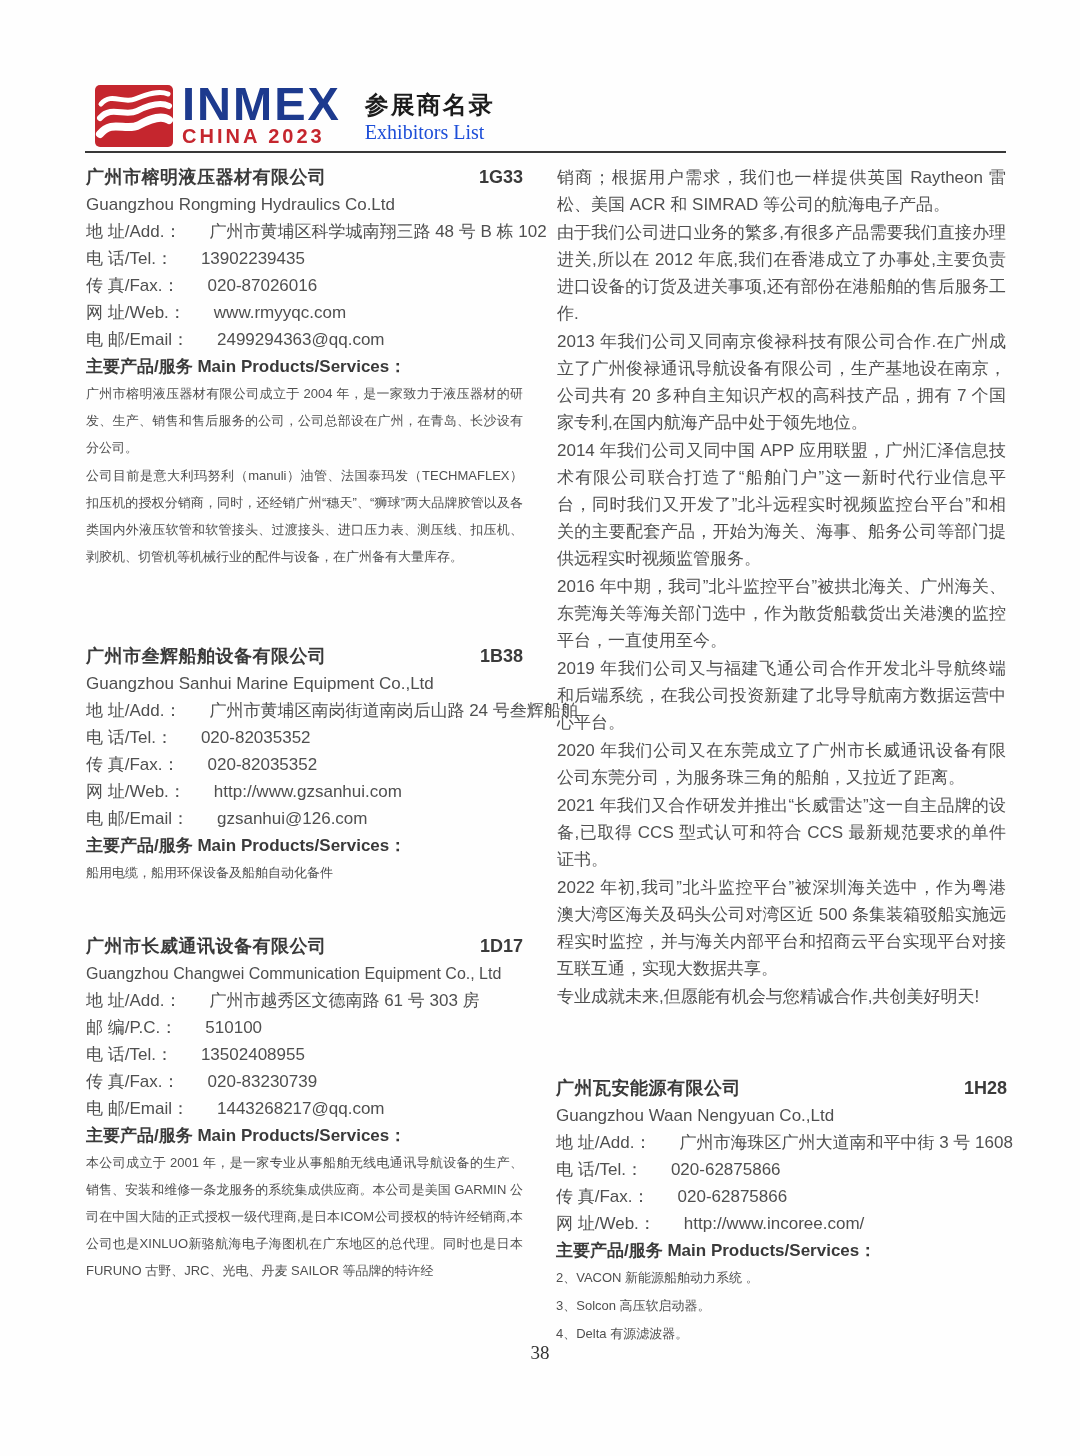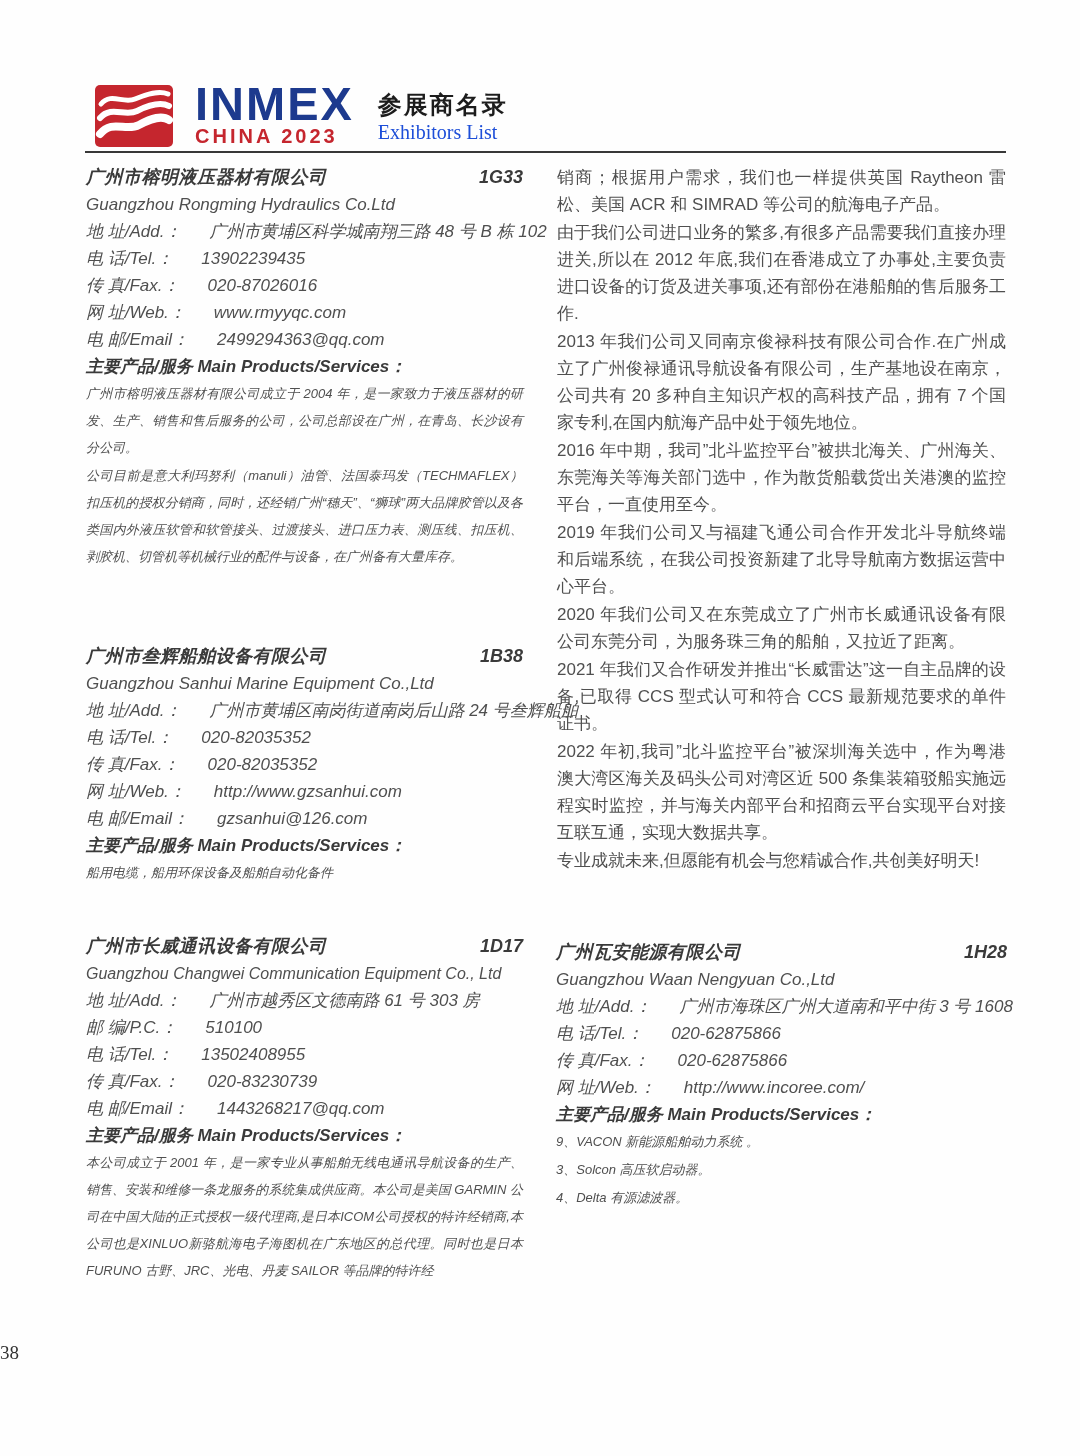--- a/index.html
+++ b/index.html
@@ -13,60 +13,60 @@
     width:1080px;height:1456px;
     font-family:"Liberation Sans","DejaVu Sans",sans-serif;
     color:var(--text);
     position:relative;
   }
   .page{position:relative;width:1080px;height:1456px;background:#fefefe;overflow:hidden;}
 
   
   .hdr{position:absolute;left:95px;top:84px;display:flex;align-items:flex-end;gap:24px;}
   .logo{display:flex;align-items:flex-end;gap:9px;}
-  .logo-text{display:flex;flex-direction:column;justify-content:flex-end;margin-left:13px;}
+  .logo-text{display:flex;flex-direction:column;justify-content:flex-end;}
   .logo-brand{
     font-size:47px;font-weight:bold;color:var(--blue);
     letter-spacing:2px;line-height:40px;
   }
   .logo-sub{
     font-size:20px;font-weight:bold;color:var(--red);
     letter-spacing:3px;line-height:22px;margin-top:1px;
   }
   .hdr-titles{padding-bottom:2px;}
   .title-cn{font-size:24px;font-weight:bold;color:#1c1c1c;line-height:28px;letter-spacing:2px;}
   .title-en{font-family:"Liberation Serif","DejaVu Serif",serif;font-size:20px;color:#1d4ed8;line-height:26px;}
 
   .rule{position:absolute;left:85px;top:151px;width:921px;height:2px;background:#383838;}
 
   
   .col{position:absolute;top:163px;}
   .col-left{left:86px;width:437px;}
   .col-right{left:556px;width:451px;}
 
-  .company{margin:0;font-style:italic;}
+  .company{margin:0;}
   .company.gap-lg{margin-top:72px;}
   .company.gap-md{margin-top:46px;}
   .company.gap-rt{margin-top:64px;}
 
   .name-row{display:flex;justify-content:space-between;align-items:baseline;}
   .name-cn{font-size:18px;font-weight:bold;color:var(--heading);margin:0;line-height:28px;letter-spacing:.5px;}
   .booth{font-size:18px;font-weight:bold;color:var(--heading);text-align:right;}
   .name-en{font-size:17px;line-height:27px;color:var(--text);white-space:nowrap;}
   .details{margin:0;}
   .detail-row{display:flex;gap:28px;font-size:17px;line-height:27px;}
   .d-label{white-space:nowrap;}
   .d-value{white-space:nowrap;}
   .sec{font-size:17px;font-weight:bold;color:var(--heading);margin:0;line-height:27px;}
   .paras p{margin:0;font-size:13px;line-height:27px;text-align:justify;}
   .paras p + p{margin-top:1px;}
   .continuation p{margin:1px;font-size:17px;line-height:27px;text-align:justify;}
 
   .page-num{
-    position:absolute;left:0;top:1342px;width:1080px;
+    position:absolute;left:0;top:1342px;width:1080px;text-align:center;
     font-family:"Liberation Serif","DejaVu Serif",serif;font-size:19px;color:#333;
   }
 </style>
 </head>
 <body>
 
 <div class="page">
 
   <header class="hdr">
     <div class="logo">
@@ -195,20 +195,21 @@
     </article>
 
   </section>
 
   <section class="col col-right">
 
     <div class="continuation">
         <p>销商；根据用户需求，我们也一样提供英国 Raytheon 雷松、美国 ACR 和 SIMRAD 等公司的航海电子产品。</p>
         <p>由于我们公司进口业务的繁多,有很多产品需要我们直接办理进关,所以在 2012 年底,我们在香港成立了办事处,主要负责进口设备的订货及进关事项,还有部份在港船舶的售后服务工作.</p>
         <p>2013 年我们公司又同南京俊禄科技有限公司合作.在广州成立了广州俊禄通讯导航设备有限公司，生产基地设在南京，公司共有 20 多种自主知识产权的高科技产品，拥有 7 个国家专利,在国内航海产品中处于领先地位。</p>
+        <p>2014 年我们公司又同中国 APP 应用联盟，广州汇泽信息技术有限公司联合打造了“船舶门户”这一新时代行业信息平台，同时我们又开发了”北斗远程实时视频监控台平台”和相关的主要配套产品，开始为海关、海事、船务公司等部门提供远程实时视频监管服务。</p>
         <p>2016 年中期，我司”北斗监控平台”被拱北海关、广州海关、东莞海关等海关部门选中，作为散货船载货出关港澳的监控平台，一直使用至今。</p>
         <p>2019 年我们公司又与福建飞通公司合作开发北斗导航终端和后端系统，在我公司投资新建了北导导航南方数据运营中心平台。</p>
         <p>2020 年我们公司又在东莞成立了广州市长威通讯设备有限公司东莞分司，为服务珠三角的船舶，又拉近了距离。</p>
         <p>2021 年我们又合作研发并推出“长威雷达”这一自主品牌的设备,已取得 CCS 型式认可和符合 CCS 最新规范要求的单件证书。</p>
         <p>2022 年初,我司”北斗监控平台”被深圳海关选中，作为粤港澳大湾区海关及码头公司对湾区近 500 条集装箱驳船实施远程实时监控，并与海关内部平台和招商云平台实现平台对接互联互通，实现大数据共享。</p>
         <p>专业成就未来,但愿能有机会与您精诚合作,共创美好明天!</p>
       </div>
 
     <article class="company gap-rt">
       <div class="name-row">
@@ -229,21 +230,21 @@
             <span class="d-label">传 真/Fax.：</span>
             <span class="d-value">020-62875866</span>
           </div>
           <div class="detail-row">
             <span class="d-label">网 址/Web.：</span>
             <span class="d-value">http://www.incoree.com/</span>
           </div>
         </div>
       <h3 class="sec">主要产品/服务 Main Products/Services：</h3>
       <div class="paras">
-          <p>9、VACON 新能源船舶动力系统 。</p>
+          <p>2、VACON 新能源船舶动力系统 。</p>
           <p>3、Solcon 高压软启动器。</p>
           <p>4、Delta 有源滤波器。</p>
         </div>
     </article>
 
   </section>
 
   <footer>
     <div class="page-num">38</div>
   </footer>

